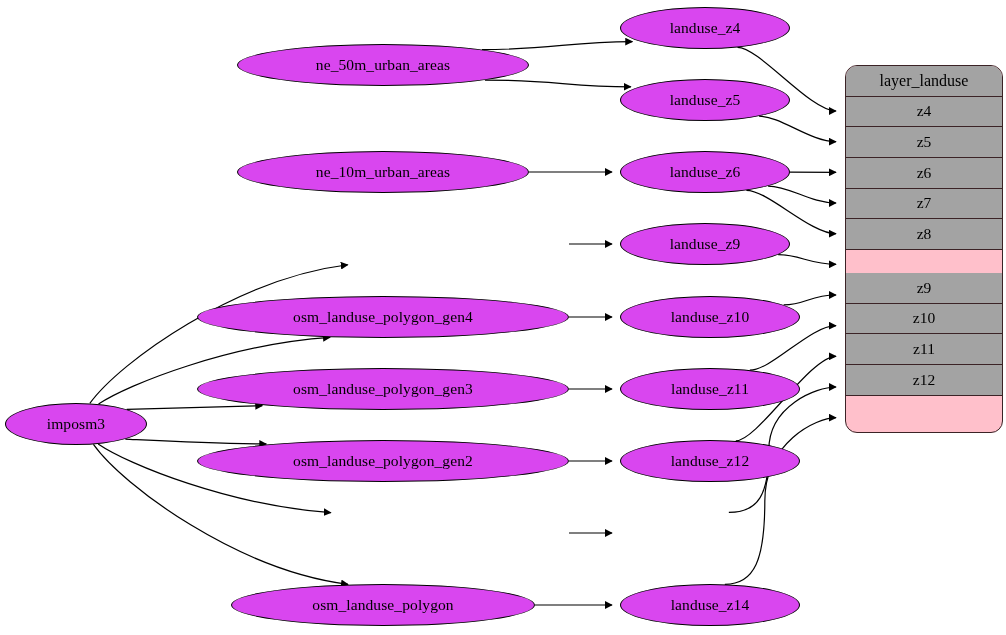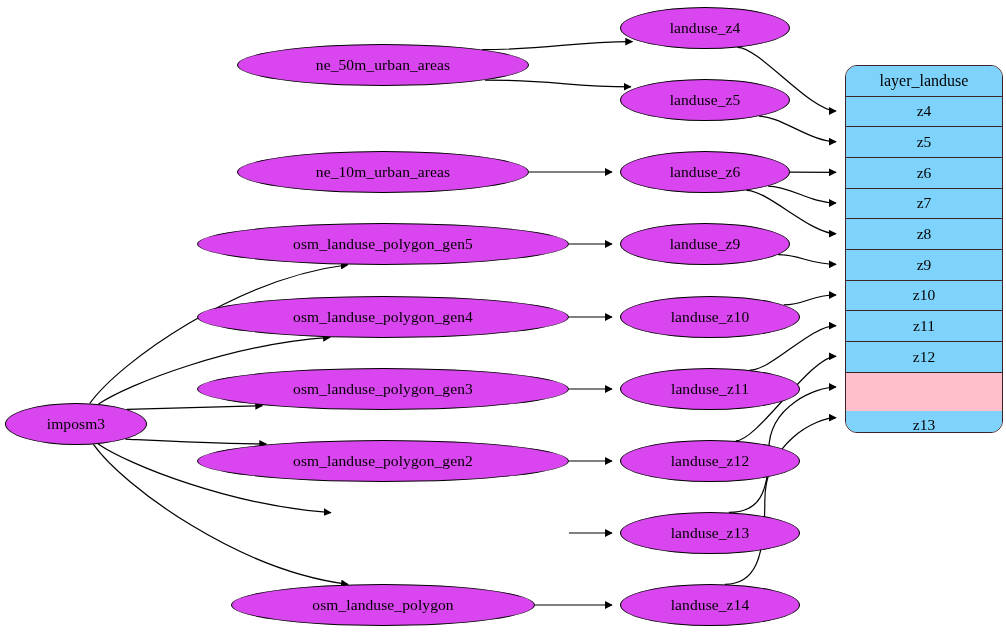--- a/index.html
+++ b/index.html
@@ -61,21 +61,21 @@
   }
   .record-row {
     box-sizing: border-box;
     width: 100%;
     display: flex;
     align-items: center;
     justify-content: center;
     color: #000000;
     font-size: 15.5px;
     border-bottom: 1.2px solid #3b2326;
-    background: #7dd3fc;
+    background: #a3a3a3;
   }
   .record-row:last-child {
     border-bottom: none;
   }
   .record-row.header {
     font-size: 16px;
   }
 </style>
 </head>
 <body>
@@ -123,23 +123,20 @@
     <div class="node-ellipse" style="left:5px; top:403px; width:142px; height:42px;">
       <span class="node-label">imposm3</span>
     </div>
 
     <div class="node-ellipse" style="left:237px; top:44px; width:292px; height:42px;">
       <span class="node-label">ne_50m_urban_areas</span>
     </div>
     <div class="node-ellipse" style="left:237px; top:151px; width:292px; height:42px;">
       <span class="node-label">ne_10m_urban_areas</span>
     </div>
-    <div class="node-ellipse" style="left:197px; top:223px; width:372px; height:42px;">
-      <span class="node-label">osm_landuse_polygon_gen5</span>
-    </div>
     <div class="node-ellipse" style="left:197px; top:296px; width:372px; height:42px;">
       <span class="node-label">osm_landuse_polygon_gen4</span>
     </div>
     <div class="node-ellipse" style="left:197px; top:368px; width:372px; height:42px;">
       <span class="node-label">osm_landuse_polygon_gen3</span>
     </div>
     <div class="node-ellipse" style="left:197px; top:440px; width:372px; height:42px;">
       <span class="node-label">osm_landuse_polygon_gen2</span>
     </div>
     <div class="node-ellipse" style="left:231px; top:584px; width:304px; height:42px;">
@@ -160,35 +157,32 @@
     </div>
     <div class="node-ellipse" style="left:620px; top:296px; width:180px; height:42px;">
       <span class="node-label">landuse_z10</span>
     </div>
     <div class="node-ellipse" style="left:620px; top:368px; width:180px; height:42px;">
       <span class="node-label">landuse_z11</span>
     </div>
     <div class="node-ellipse" style="left:620px; top:440px; width:180px; height:42px;">
       <span class="node-label">landuse_z12</span>
     </div>
-    <div class="node-ellipse" style="left:620px; top:512px; width:180px; height:42px;">
-      <span class="node-label">landuse_z13</span>
-    </div>
     <div class="node-ellipse" style="left:620px; top:584px; width:180px; height:42px;">
       <span class="node-label">landuse_z14</span>
     </div>
 
     <div class="record-node" id="record-node" style="left:845px; top:65px; width:158px; height:368px;">
         <div class="record-row header" style="height: 30.6667px;">layer_landuse</div>
         <div class="record-row" style="height: 30.6667px;">z4</div>
         <div class="record-row" style="height: 30.6667px;">z5</div>
         <div class="record-row" style="height: 30.6667px;">z6</div>
         <div class="record-row" style="height: 30.6667px;">z7</div>
         <div class="record-row" style="height: 30.6667px;">z8</div>
-        <div class="record-row" style="height: 30.6667px;">z9</div>
+        <div class="record-row" style="height: 30.6667px; margin-top: 23px;">z9</div>
         <div class="record-row" style="height: 30.6667px;">z10</div>
         <div class="record-row" style="height: 30.6667px;">z11</div>
         <div class="record-row" style="height: 30.6667px;">z12</div>
         <div class="record-row" style="height: 30.6667px; margin-top: 38px;">z13</div>
         <div class="record-row" style="height: 30.6667px;">z14+</div>
       </div>
 
   </div>
 </div>
 

